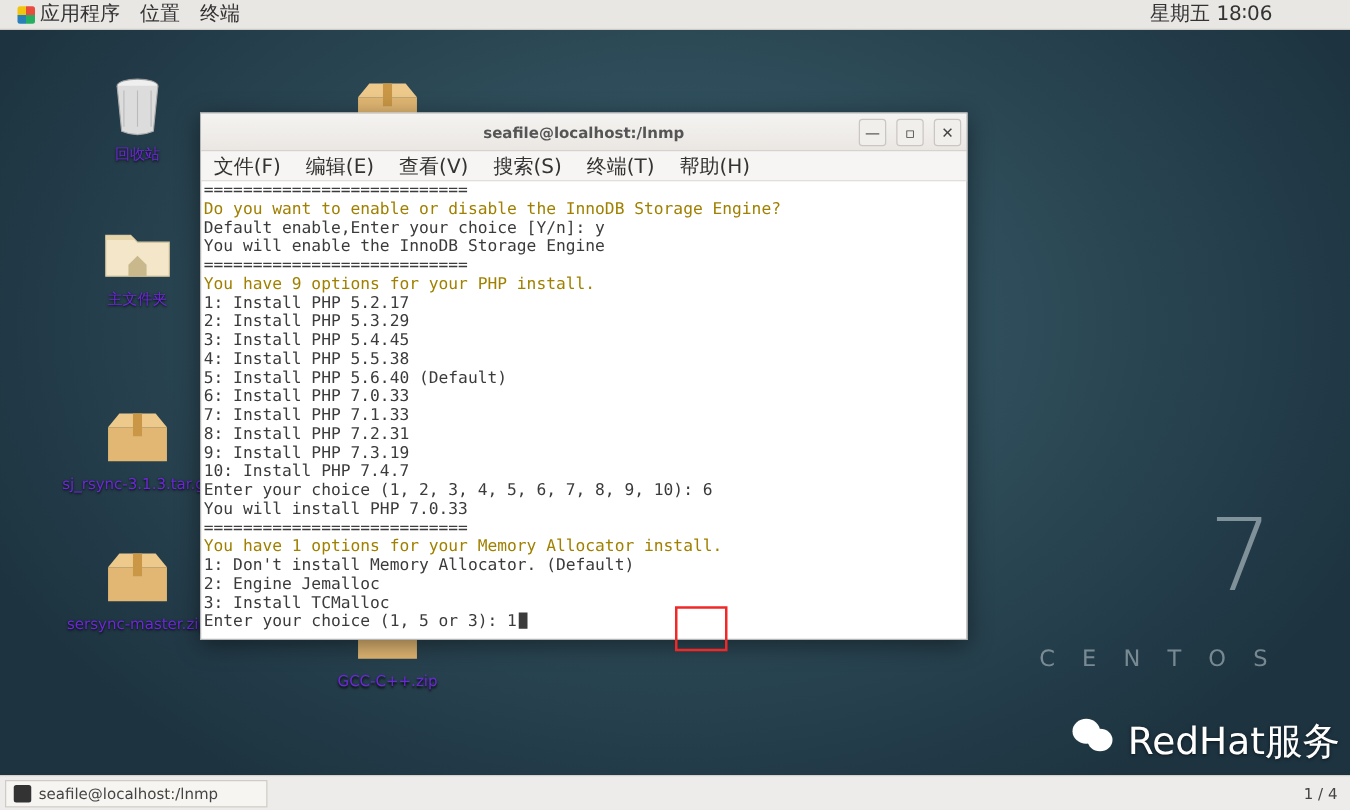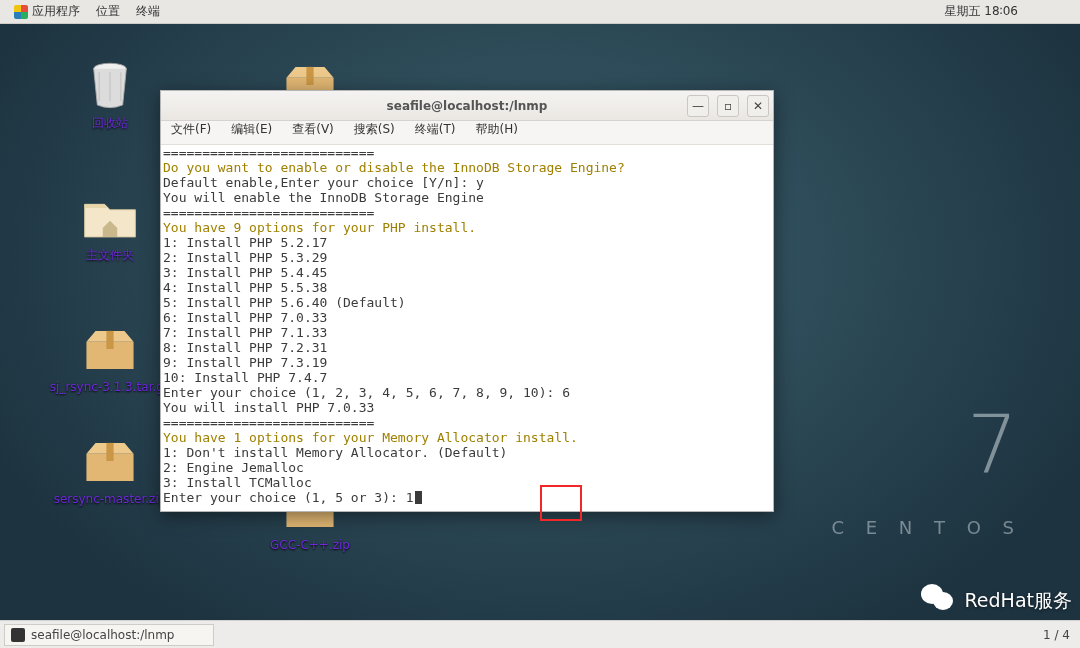--- a/index.html
+++ b/index.html
@@ -13,21 +13,21 @@
   user-select:none;
 }
 
 
 .panel-top{
   position:absolute; top:0; left:0; right:0; height:24px;
   background:#e9e7e4;
   border-bottom:1px solid #cfcbc7;
   display:flex; align-items:center;
   padding:0 6px;
-  font-size:12px; color:#333;
+  font-size:16px; color:#333;
 }
 .panel-top .panel-item{ padding:0 8px; height:100%; display:flex; align-items:center;}
 .panel-top .spacer{flex:1;}
 .panel-logo{
   width:14px;height:14px;margin-right:4px;
   background: conic-gradient(#e74c3c 0 90deg,#27ae60 0 180deg,#2980b9 0 270deg,#f1c40f 0 360deg);
   border-radius:2px;
 }
 .panel-icon{width:16px;text-align:center;font-size:13px;}
 
@@ -63,21 +63,21 @@
   flex:1;text-align:center;font-size:12px;font-weight:bold;color:#555;
 }
 .winbtns{position:absolute;right:4px;top:4px;display:flex;gap:8px;}
 .winbtn{
   width:22px;height:22px;border:1px solid #c9c6c3;border-radius:3px;
   background:#f1efec;display:flex;align-items:center;justify-content:center;
   font-size:12px;color:#444;
 }
 .menubar{
   height:24px;background:#f7f5f3;border-bottom:1px solid #e2dfdb;
-  display:flex;align-items:flex-start;font-size:12px;color:#333;
+  display:flex;align-items:flex-end;font-size:16px;color:#333;
 }
 .menubar span{padding:0 10px;}
 .termbody{
   padding:0 2px;
   font-family:"DejaVu Sans Mono","Liberation Mono",monospace;
   font-size:13px; line-height:15px;
   white-space:pre;
   color:#3b3b3b;
   overflow:hidden;
 }
@@ -97,22 +97,22 @@
 .centos-mark{
   position:absolute; right:58px; bottom:110px;
   text-align:right; color:#bfccd1;
 }
 .centos-mark .seven{font-size:80px;font-weight:100;line-height:60px;letter-spacing:4px;opacity:.6;}
 .centos-mark .name{font-size:18px;letter-spacing:8px;opacity:.55;margin-top:42px;}
 
 
 .redhat{
   position:absolute; right:8px; bottom:34px;
-  display:flex;align-items:flex-end;color:#fefefe;
-  font-size:19px; text-shadow:0 1px 3px rgba(0,0,0,.6);
+  display:flex;align-items:flex-start;color:#fefefe;
+  font-size:30px; text-shadow:0 1px 3px rgba(0,0,0,.6);
   gap:6px;
 }
 .redhat .we{
   width:38px;height:32px;position:relative;
 }
 .redhat .we::before{
   content:"";position:absolute;left:0;top:2px;width:22px;height:20px;border-radius:50%;
   background:#fff;
 }
 .redhat .we::after{
@@ -179,21 +179,21 @@
   <div class="glyph trash">
       <svg viewBox="0 0 64 56">
         <ellipse cx="32" cy="10" rx="18" ry="6" fill="#efefef" stroke="#999"></ellipse>
         <path d="M14 10 L18 50 Q32 56 46 50 L50 10" fill="#dcdcdc" stroke="#aaa"></path>
         <path d="M20 14v32M32 14v32M44 14v32" stroke="#bbb"></path>
       </svg>
     </div>
   <span class="label">回收站</span>
 </div>
 
-<div class="desktop-icon" style="left:45px;top:188px">
+<div class="desktop-icon" style="left:45px;top:172px">
   <div class="glyph folder">
       <svg viewBox="0 0 64 56">
         <path d="M4 14h22l6 6h28v30H4z" fill="#f3e6c9" stroke="#d7c79e"></path>
         <path d="M4 14h22l4 4H4z" fill="#e8d6ab"></path>
         <path d="M24 40l8-8 8 8v10H24z" fill="#c9b88c"></path>
       </svg>
     </div>
   <span class="label">主文件夹</span>
 </div>
 

